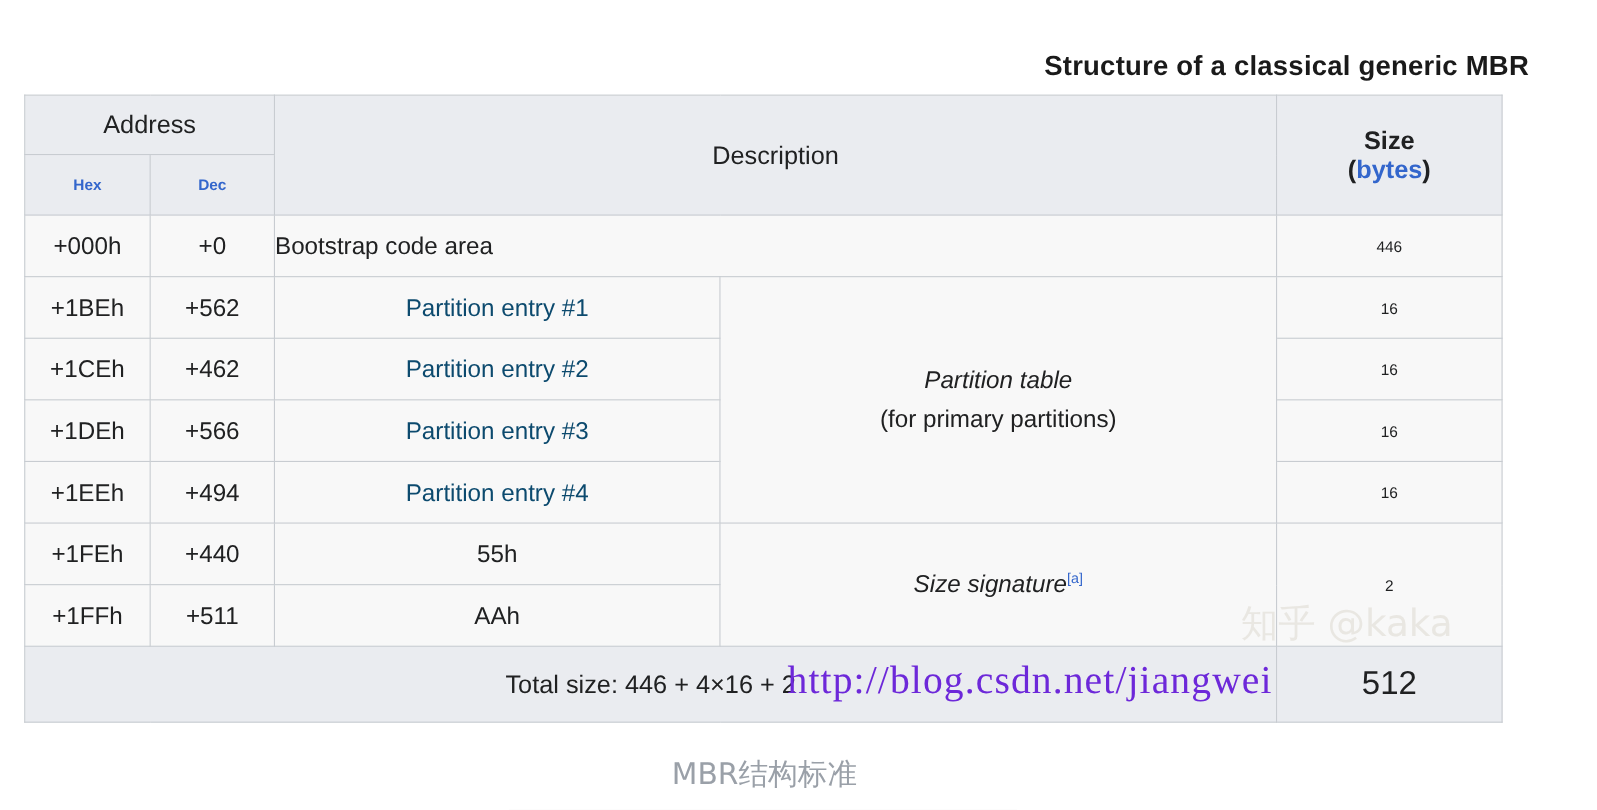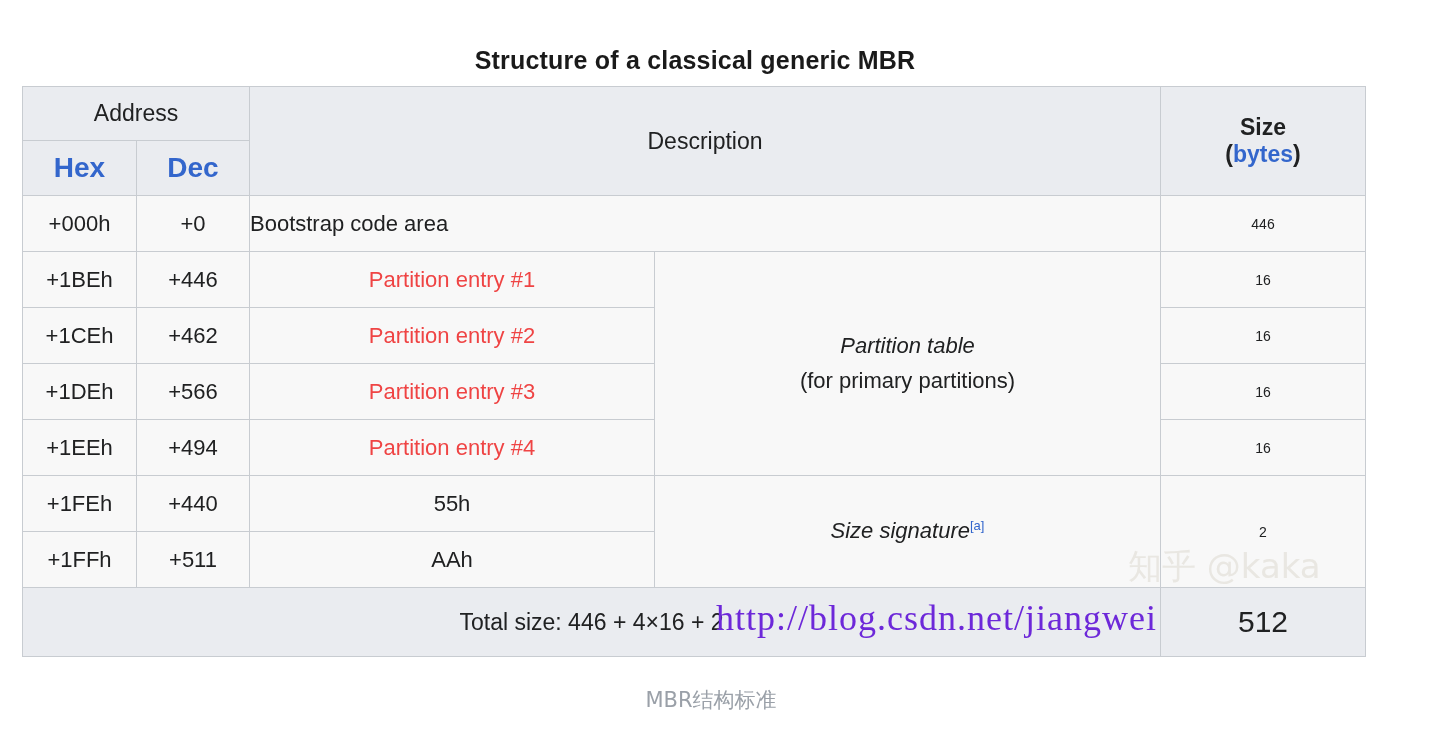--- a/index.html
+++ b/index.html
@@ -19,21 +19,21 @@
     position: relative;
     width: 1452px;
     height: 736px;
   }
 
   .figure-title {
     position: absolute;
     top: 46px;
     left: 0;
     width: 1390px;
-    text-align: center;
+    text-align: right;
     font-size: 25px;
     font-weight: bold;
     color: #1a1a1a;
     letter-spacing: 0.2px;
   }
 
   .mbr-table-wrap {
     position: absolute;
     top: 86px;
     left: 22px;
@@ -59,31 +59,31 @@
   .hdr {
     background: #eaecf0 !important;
     font-weight: bold;
     text-align: center;
     font-size: 23px;
     color: #111111;
   }
   .hdr-sub {
     background: #eaecf0 !important;
     text-align: center;
-    font-size: 28px;
+    font-size: 14px;
     font-weight: bold;
   }
   .hdr .sub-line {
     display: block;
     font-weight: bold;
     text-align: center;
   }
 
   .link {
-    color: #ef4444;
+    color: #0c4a6e;
     margin-top: 10px;
   }
   .link-b {
     color: #3366cc;
     font-weight: bold;
   }
 
   
   col.c-hex  { width: 114px; }
   col.c-dec  { width: 113px; }
@@ -162,24 +162,24 @@
     color: #e9e7e2;
     font-family: "DejaVu Sans", sans-serif;
     white-space: nowrap;
     pointer-events: none;
     z-index: 5;
   }
 
   .caption {
     position: absolute;
     top: 686px;
-    left: 16px;
+    left: 0;
     width: 1390px;
     text-align: center;
-    font-size: 21px;
+    font-size: 27px;
     color: #9aa0a8;
     font-family: "DejaVu Sans", sans-serif;
   }
 </style>
 </head>
 <body>
 
 <div id="page">
 
   <div class="figure-title">Structure of a classical generic MBR</div>
@@ -211,21 +211,21 @@
 
         <tr class="r">
           <td class="addr">+000h</td>
           <td class="addr">+0</td>
           <td class="desc-left" colspan="2">Bootstrap code area</td>
           <td class="size">446</td>
         </tr>
 
         <tr class="r">
           <td class="addr">+1BEh</td>
-          <td class="addr">+446</td>
+          <td class="addr">+562</td>
           <td class="desc-center"><span class="link">Partition entry #1</span></td>
           <td class="merged" rowspan="4">
             <span class="ital">Partition table</span><br>
             <span>(for primary partitions)</span>
           </td>
           <td class="size">16</td>
         </tr>
 
         <tr class="r">
           <td class="addr">+1CEh</td>

